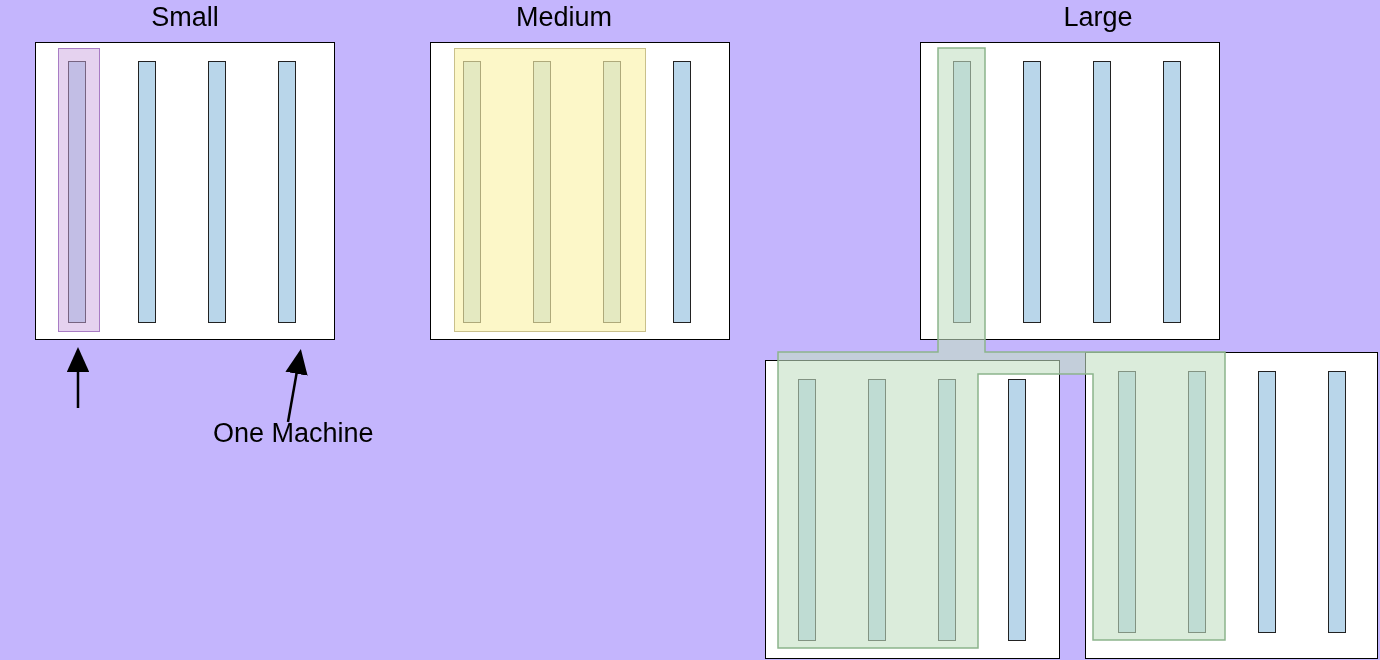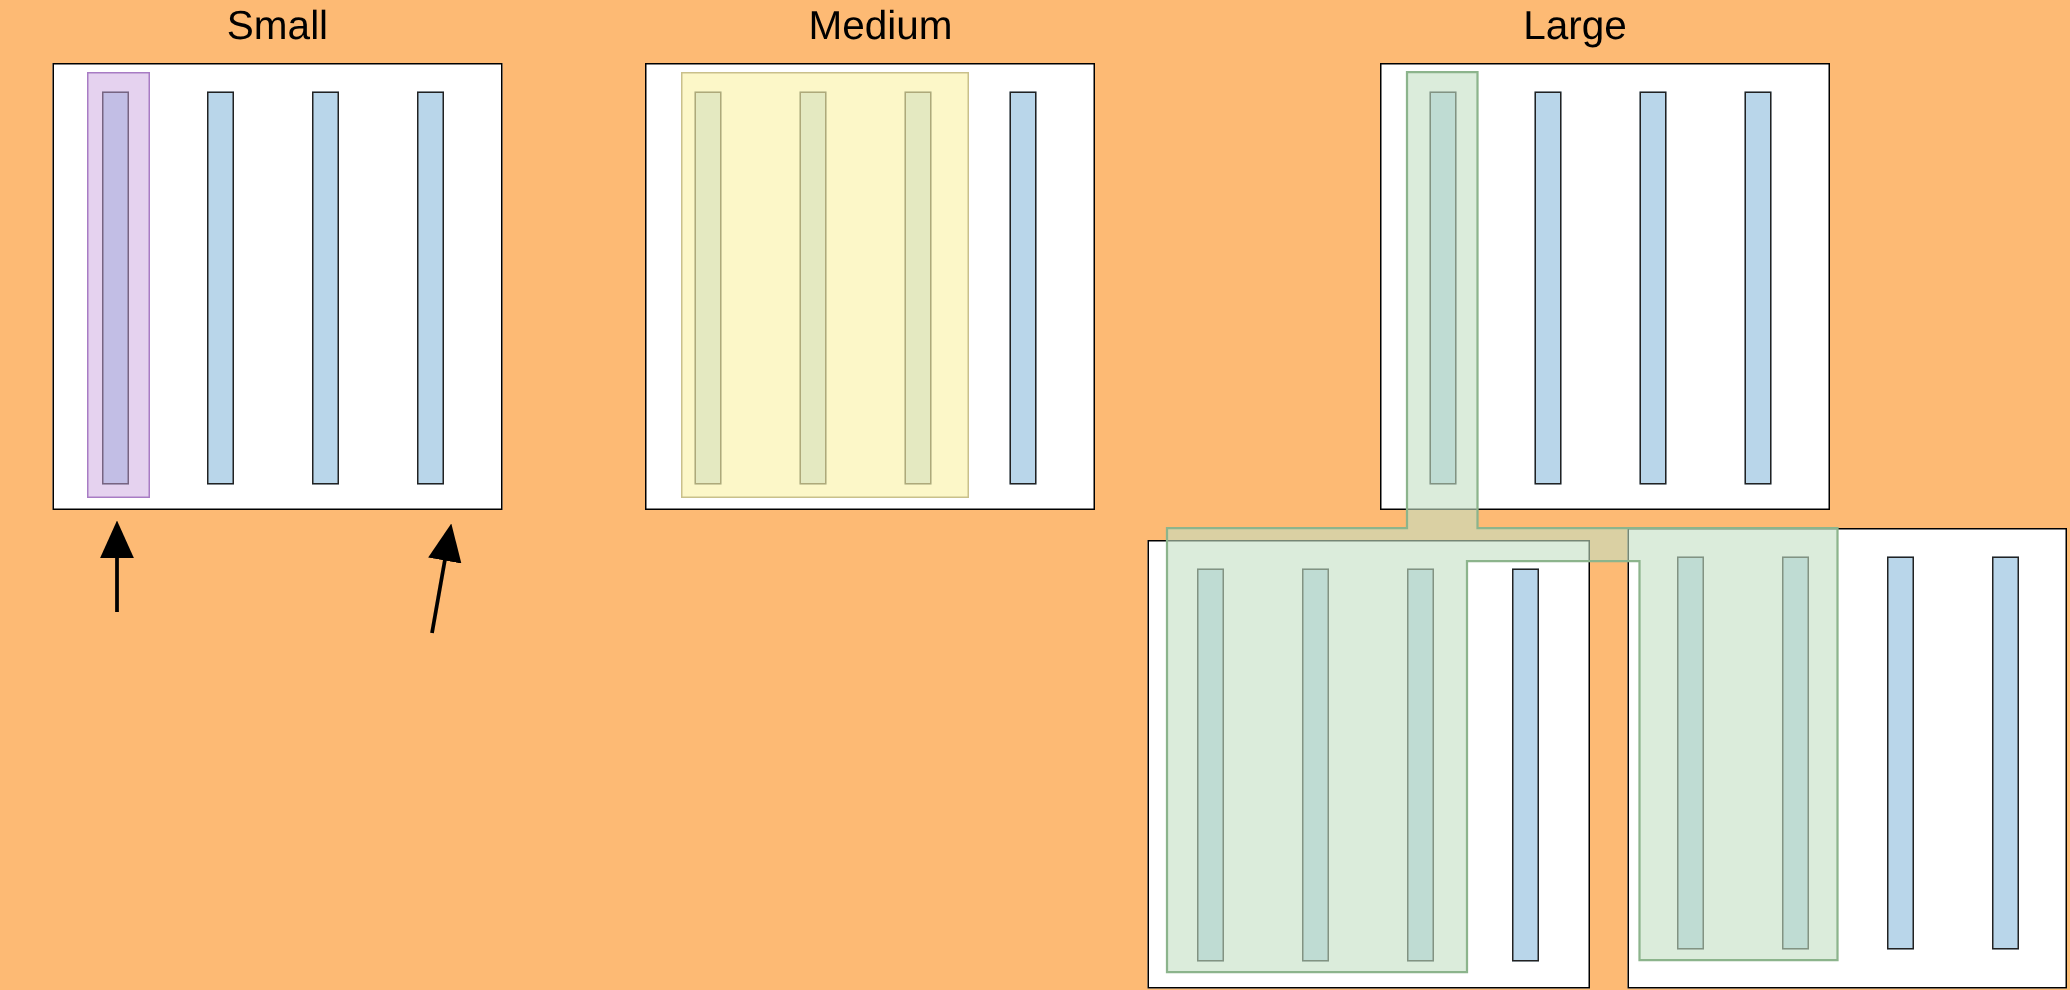--- a/index.html
+++ b/index.html
@@ -2,35 +2,35 @@
 <html style="--machine-border: #000000; --bar-fill: #b9d6ea; --bar-border: #222222; --purple-fill: rgba(204,166,224,0.5); --purple-border: #a87cc4; --yellow-fill: rgba(250,242,170,0.65); --yellow-border: #c9c08b; --green-fill: rgba(195,224,195,0.6); --green-border: #8cb48c; --arrow-color: #000000;"><head>
 <meta charset="utf-8">
 <style>
   * { margin: 0; padding: 0; box-sizing: border-box; }
   html, body { background: #ffffff; }
   body { font-family: "Liberation Sans", sans-serif; }
   #canvas {
     position: relative;
     width: 1380px;
     height: 660px;
-    background: #fdba74;
+    background: #c4b5fd;
     overflow: hidden;
   }
   .group-title {
     position: absolute;
     top: 0;
     width: 300px;
     text-align: center;
     font-size: 27px;
     line-height: 34px;
     color: #000;
   }
   #title-small  { left: 35px; }
-  #title-medium { left: 437px; }
-  #title-large  { left: 900px; }
+  #title-medium { left: 414px; }
+  #title-large  { left: 948px; }
 
   .machine {
     position: absolute;
     background: #ffffff;
     border: 1.5px solid var(--machine-border, #000);
   }
   #machine-small       { left: 35px;   top: 42px;  width: 300px; height: 298px; }
   #machine-medium      { left: 430px;  top: 42px;  width: 300px; height: 298px; }
   #machine-large-top   { left: 920px;  top: 42px;  width: 300px; height: 298px; }
   #machine-large-left  { left: 765px;  top: 360px; width: 295px; height: 299px; }
@@ -140,14 +140,15 @@
       <marker id="arrowhead" markerWidth="10" markerHeight="9" refX="8" refY="4.5" orient="auto">
         <polygon points="0 0, 10 4.5, 0 9" fill="#000"></polygon>
       </marker>
     </defs>
     <path id="green-path" d="M938,48 L985,48 L985,352 L1225,352 L1225,640 L1093,640 L1093,374
              L978,374 L978,648 L778,648 L778,352 L938,352 Z"></path>
     <line class="arrow-line" x1="78" y1="408" x2="78" y2="352" marker-end="url(#arrowhead)"></line>
     <line class="arrow-line" x1="288" y1="422" x2="300" y2="354" marker-end="url(#arrowhead)"></line>
   </svg>
 
+  <div class="annotation" id="label-one-machine">One Machine</div>
 
 </div>
 
 </body></html>

